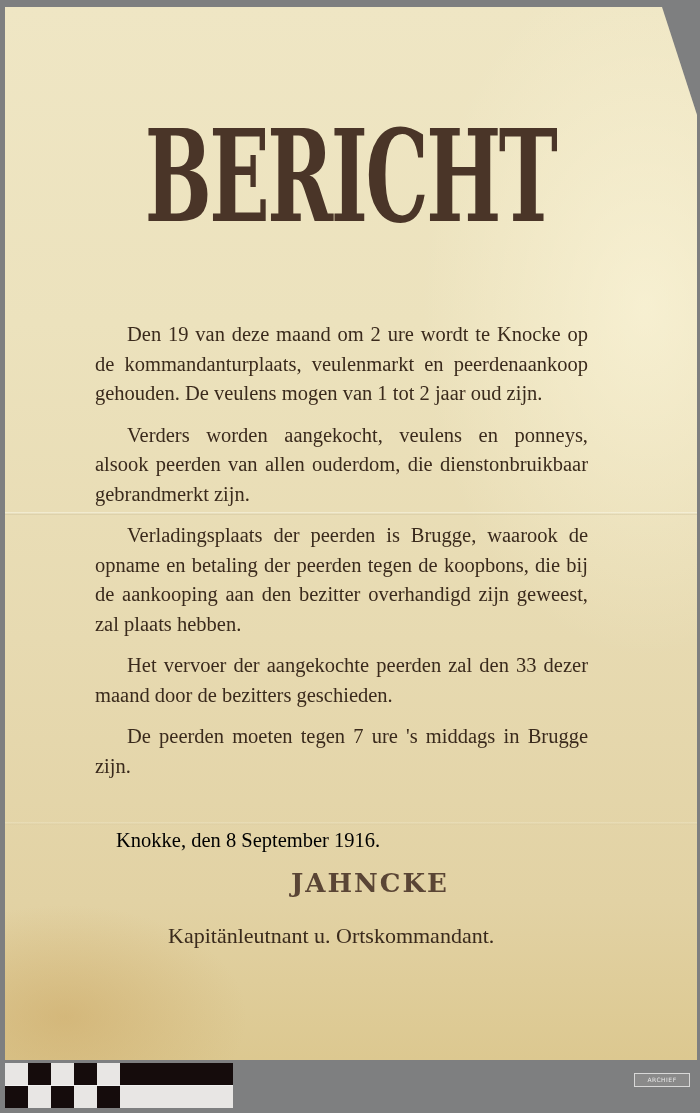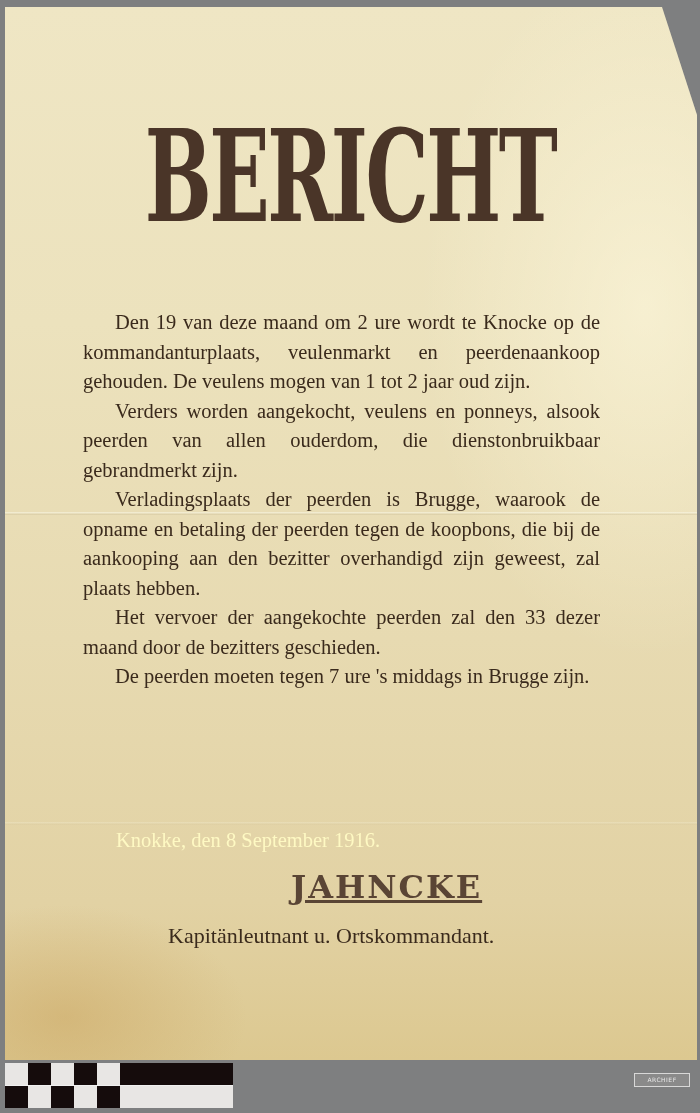--- a/index.html
+++ b/index.html
@@ -25,29 +25,29 @@
     font-family: "DejaVu Serif", serif; font-weight: bold;
     font-size: 128px; line-height: 160px; color: #4a3528;
     letter-spacing: -4px; transform: scaleX(0.62); transform-origin: 350px 0;
   }
   .body-text {
     position: absolute; left: 83px; width: 517px; top: 308px;
     font-family: "Liberation Serif", "DejaVu Serif", serif;
     font-size: 20.5px; line-height: 29.5px; color: #3a2a1c;
     text-align: justify;
   }
-  .body-text p { margin: 0; text-indent: 32px; }
+  .body-text p { margin: 12px; text-indent: 32px; }
   .date {
     position: absolute; left: 116px; top: 829px;
-    font-family: "Liberation Serif", serif; font-size: 20.5px; color: #fef9c3;
+    font-family: "Liberation Serif", serif; font-size: 20.5px; color: #000000;
   }
   .signature {
     position: absolute; left: 291px; top: 868px;
-    font-family: "DejaVu Serif", serif; font-weight: bold; font-size: 32px;
-    letter-spacing: 2px; color: #5a4535; text-decoration: underline;
+    font-family: "DejaVu Serif", serif; font-weight: bold; font-size: 26px;
+    letter-spacing: 2px; color: #5a4535;
   }
   .rank {
     position: absolute; left: 168px; top: 923px;
     font-family: "Liberation Serif", serif; font-size: 22px; color: #3a2a1c;
   }
   .scale {
     position: absolute; left: 5px; top: 1063px; width: 228px; height: 45px;
     background: #f0f0f0;
   }
   .scale .row { display: flex; height: 22px; }

